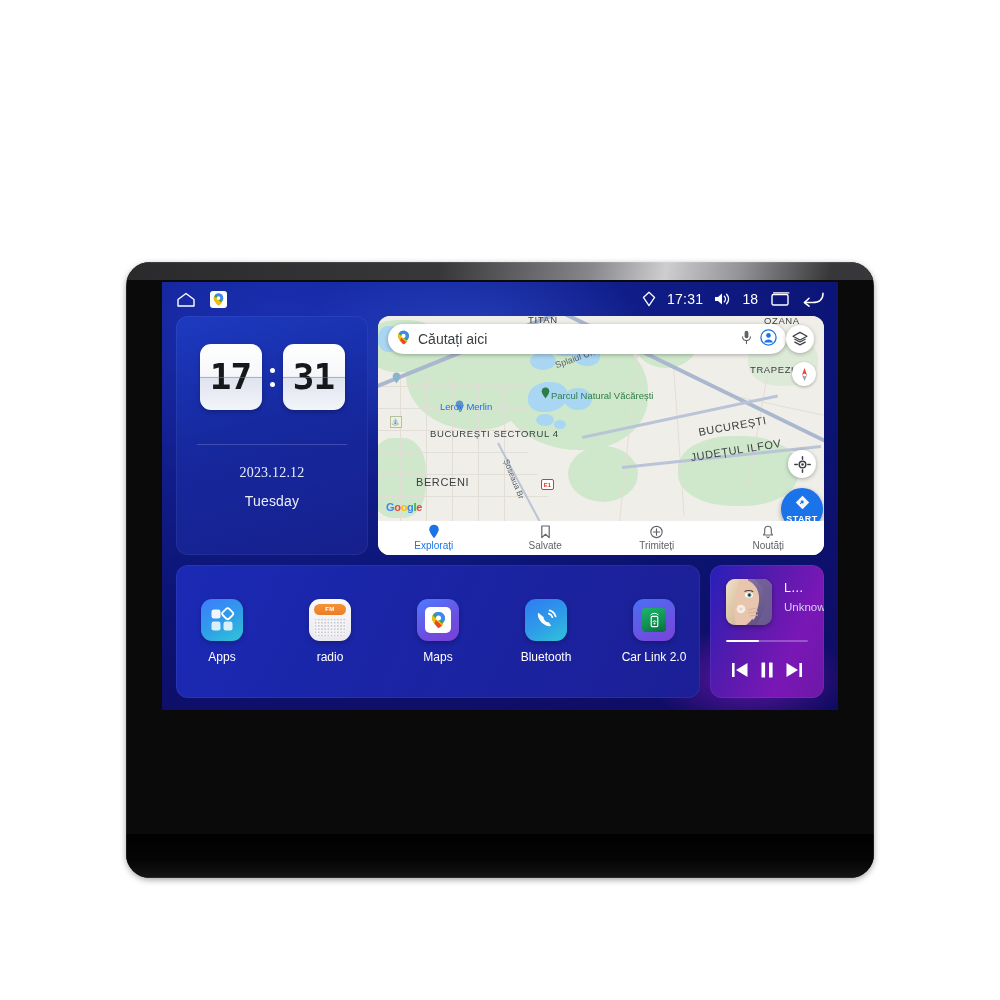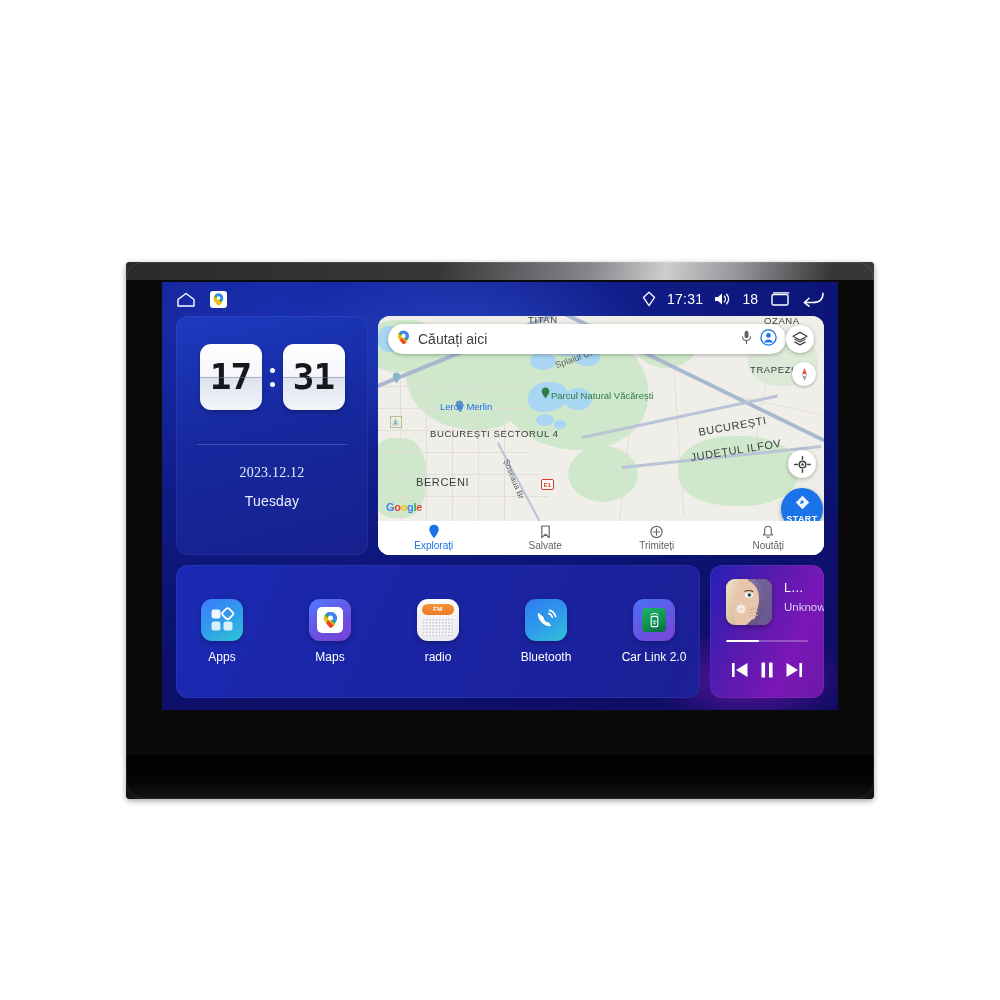--- a/index.html
+++ b/index.html
@@ -7,22 +7,22 @@
     width:1000px;height:1000px;
     background:#ffffff;
     font-family:"Liberation Sans", sans-serif;
     overflow:hidden;
   }
 
   
   #stage{position:relative;width:1000px;height:1000px;}
 
   .device{
-    position:absolute;left:126px;top:262px;width:748px;height:537px;
-    border-radius:4px;
+    position:absolute;left:126px;top:262px;width:748px;height:616px;
+    border-radius:24px;
     background:#0a0a0a;
     box-shadow:0 2px 6px rgba(0,0,0,.35);
     overflow:hidden;
   }
   .device-sheen{
     position:absolute;left:0;top:0;width:100%;height:18px;
     background:linear-gradient(100deg,#2c2c2e 0%,#3a3a3c 42%,#8d8d92 62%,#d8d8da 72%,#9a9a9f 82%,#3a3a3c 94%);
     opacity:.95;
   }
   .device-edge{
@@ -516,42 +516,42 @@
                   <rect x="2.5" y="2.5" width="9" height="9" rx="2.2" fill="#ffffff" opacity=".92"></rect>
                   <rect x="2.5" y="14.5" width="9" height="9" rx="2.2" fill="#ffffff" opacity=".82"></rect>
                   <rect x="14.5" y="14.5" width="9" height="9" rx="2.2" fill="#ffffff" opacity=".82"></rect>
                   <rect x="14.2" y="2.2" width="9" height="9" rx="2.2" fill="none" stroke="#ffffff" stroke-width="1.8" transform="rotate(45 18.7 6.7)"></rect>
                 </svg>
               </div>
               <span class="app-label">Apps</span>
             </div>
 
             <div class="app">
+              <div class="app-icon ic-radio">
+                <div class="radio-fm">
+                  <span>FM</span>
+                </div>
+                <div class="radio-grill"></div>
+              </div>
+              <span class="app-label">radio</span>
+            </div>
+
+            <div class="app">
               <div class="app-icon ic-maps">
                 <div class="maps-tile">
                   <svg width="15" height="18" viewBox="0 0 11 13">
                     <path d="M5.5 0.6 C2.8 0.6 0.8 2.6 0.8 5.2 C0.8 8.3 5.5 12.4 5.5 12.4 C5.5 12.4 10.2 8.3 10.2 5.2 C10.2 2.6 8.2 0.6 5.5 0.6 Z" fill="#34a853"></path>
                     <path d="M1.1 3.1 L9.0 10.0 C8.1 11.2 5.5 12.4 5.5 12.4 C5.5 12.4 0.8 8.3 0.8 5.2 C0.8 4.4 0.9 3.7 1.1 3.1 Z" fill="#fbbc05"></path>
                     <path d="M2.2 1.7 C3.1 1 4.2 0.6 5.5 0.6 C8.2 0.6 10.2 2.6 10.2 5.2 C10.2 6.2 9.7 7.3 9.0 8.4 Z" fill="#4285f4"></path>
                     <path d="M3.4 6.4 L7.9 10.6 C7.0 11.6 5.5 12.4 5.5 12.4 C5.5 12.4 3.9 10.9 2.7 9.0 Z" fill="#ea4335"></path>
                     <circle cx="5.5" cy="5.1" r="1.85" fill="#ffffff"></circle>
                   </svg>
                 </div>
               </div>
               <span class="app-label">Maps</span>
-            </div>
-
-            <div class="app">
-              <div class="app-icon ic-radio">
-                <div class="radio-fm">
-                  <span>FM</span>
-                </div>
-                <div class="radio-grill"></div>
-              </div>
-              <span class="app-label">radio</span>
             </div>
 
             <div class="app">
               <div class="app-icon ic-bt">
                 <svg width="26" height="26" viewBox="0 0 26 26">
                   <path d="M5.2 5.8 C4.2 7.8 5.4 12.2 8.6 15.4 C11.8 18.6 16.2 19.8 18.2 18.8 L15.8 15.2 C15.0 15.6 13.6 15.2 12.2 13.8 C10.8 12.4 10.4 11.0 10.8 10.2 Z" fill="#ffffff"></path>
                   <path d="M15.8 6.6 A5.4 5.4 0 0 1 19.4 10.2" fill="none" stroke="#ffffff" stroke-width="1.7" stroke-linecap="round"></path>
                   <path d="M16.6 3.4 A8.8 8.8 0 0 1 22.6 9.4" fill="none" stroke="#ffffff" stroke-width="1.7" stroke-linecap="round"></path>
                 </svg>
               </div>

